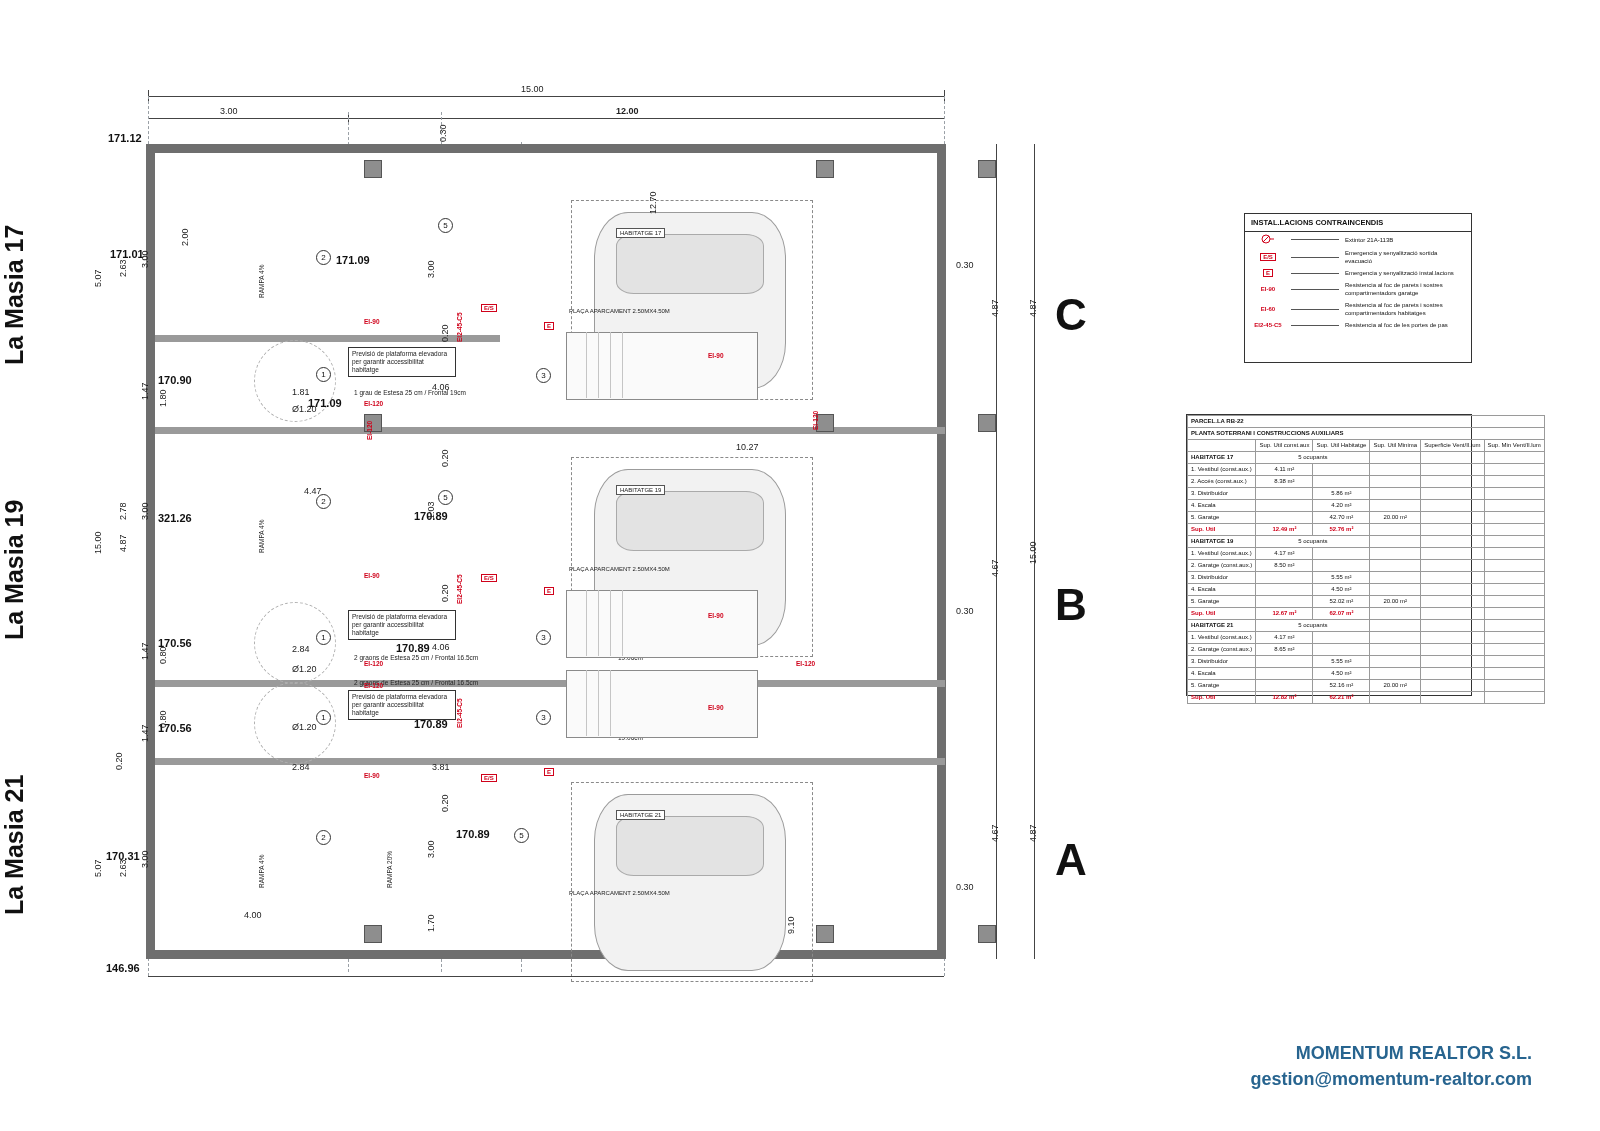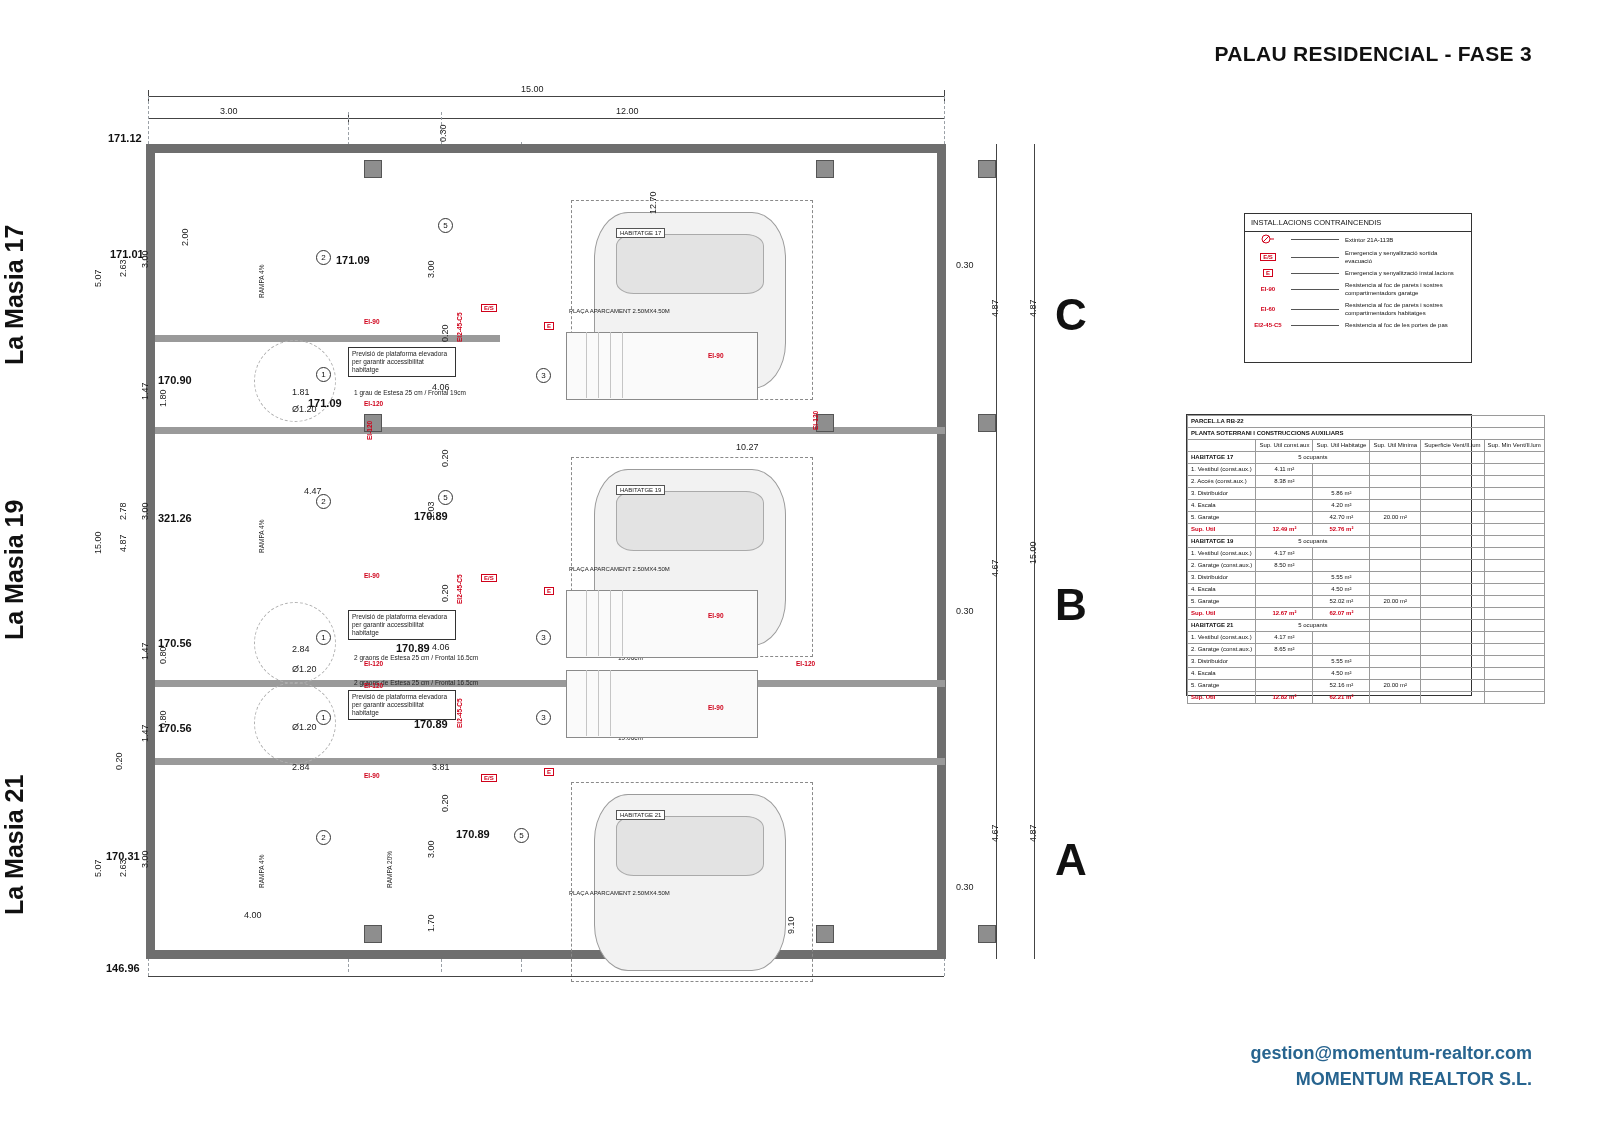--- a/index.html
+++ b/index.html
@@ -54,62 +54,61 @@
   .stair{position:absolute;border:1px solid #8a8a8a;background:#fafafa;}
   .stepv{position:absolute;background:#c5c5c5;width:1px;}
 
   .ramp{position:absolute;font-size:6.5px;color:#222;writing-mode:vertical-rl;transform:rotate(180deg);}
   .circdash{position:absolute;border:1px dashed #b0b0b0;border-radius:50%;}
 
   .bigletter{position:absolute;font-size:44px;font-weight:700;color:#111;}
 
   
   .legend{position:absolute;left:1244px;top:213px;width:226px;height:148px;border:1px solid #333;background:#fff;}
-  .legend-title{font-size:7.5px;padding:4px 6px;border-bottom:1px solid #333;color:#111;}
+  .legend-title{font-size:7.5px;padding:4px 6px;border-bottom:1px solid #333;color:#111;font-weight:bold;}
   .legend-row{display:flex;align-items:center;padding:2px 6px;gap:6px;}
   .legend-key{width:34px;flex:0 0 34px;font-size:6px;color:#d0021b;font-weight:700;text-align:center;}
   .legend-key .kbox{border:1px solid #d0021b;display:inline-block;padding:0 2px;}
   .legend-line{width:48px;flex:0 0 48px;border-top:1px solid #555;height:0;}
   .legend-desc{font-size:6px;color:#111;line-height:8px;}
 
   
   .tablebox{position:absolute;left:1186px;top:414px;width:284px;height:280px;border:1px solid #333;background:#fff;font-size:6px;color:#111;}
   table.areas{border-collapse:collapse;width:100%;}
   table.areas td{border:1px solid #9a9a9a;padding:1px 3px;line-height:9px;font-size:6px;white-space:nowrap;}
   table.areas td.hd{font-weight:700;}
   td.sec{font-weight:700;background:#fff;}
   td.red{color:#d0021b;font-weight:700;}
   .ctr{text-align:center;}
 </style>
 </head>
 <body>
 
 <div class="page">
 
-  <div class="hdr-right">PALAU RESIDENCIAL - FASE 3</div>
 
   <div class="vlabel" style="top:165px;height:260px;">La Masia 17</div>
   <div class="vlabel" style="top:440px;height:260px;">La Masia 19</div>
   <div class="vlabel" style="top:715px;height:260px;">La Masia 21</div>
 
   <div class="bigletter" style="left:1055px;top:290px;">C</div>
   <div class="bigletter" style="left:1055px;top:580px;">B</div>
   <div class="bigletter" style="left:1055px;top:835px;">A</div>
 
   <div class="plan">
 
     <div class="dimline" style="left:52px;top:14px;width:796px;"></div>
     <div class="dimvert" style="left:52px;top:8px;height:12px;"></div>
     <div class="dimvert" style="left:848px;top:8px;height:12px;"></div>
     <div class="dimtxt" style="left:425px;top:2px;">15.00</div>
 
     <div class="dimline" style="left:52px;top:36px;width:200px;"></div>
     <div class="dimtxt" style="left:124px;top:24px;">3.00</div>
     <div class="dimline" style="left:252px;top:36px;width:596px;"></div>
-    <div class="dimtxt" style="left:520px;top:24px;">12.00</div>
+    <div class="dimtxt" style="left:520px;top:24px;font-weight:bold;">12.00</div>
     <div class="dimtxt v" style="left:342px;top:24px;height:36px;">0.30</div>
     <div class="dimvert" style="left:252px;top:30px;height:12px;"></div>
 
     <div class="vdash" style="left:52px;top:14px;height:880px;"></div>
     <div class="vdash" style="left:252px;top:30px;height:860px;"></div>
     <div class="vdash" style="left:345px;top:30px;height:860px;"></div>
     <div class="vdash" style="left:425px;top:60px;height:830px;"></div>
     <div class="vdash" style="left:848px;top:14px;height:880px;"></div>
 
     <div class="wallbox">
@@ -530,17 +529,17 @@
             <td class="ctr red">62.21 m²</td>
             <td></td>
             <td></td>
             <td></td>
           </tr>
     </tbody>
       </table>
   </div>
 
   <div class="ftr-right">
+    <div>MOMENTUM REALTOR S.L.</div>
     <div>gestion@momentum-realtor.com</div>
-    <div>MOMENTUM REALTOR S.L.</div>
   </div>
 
 </div>
 
 </body></html>

